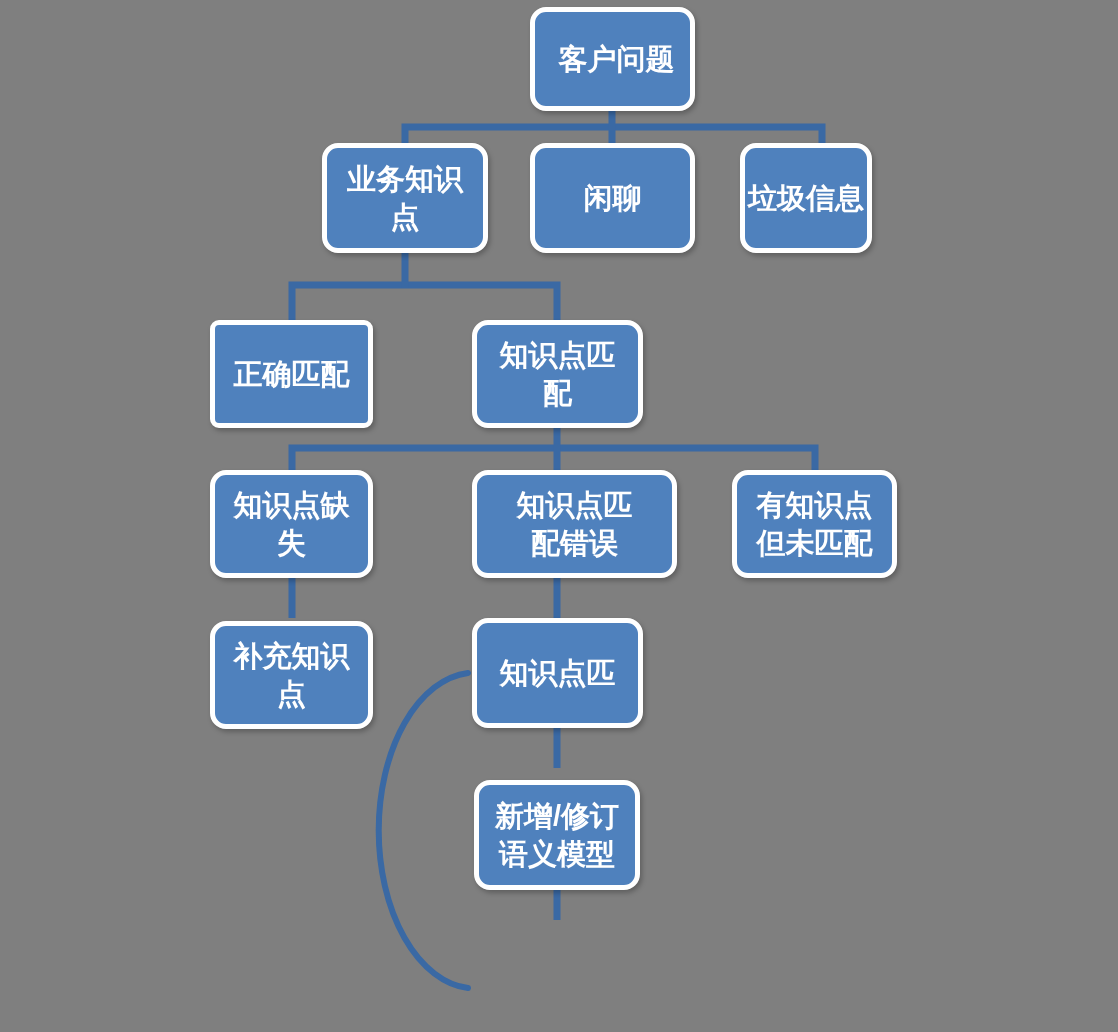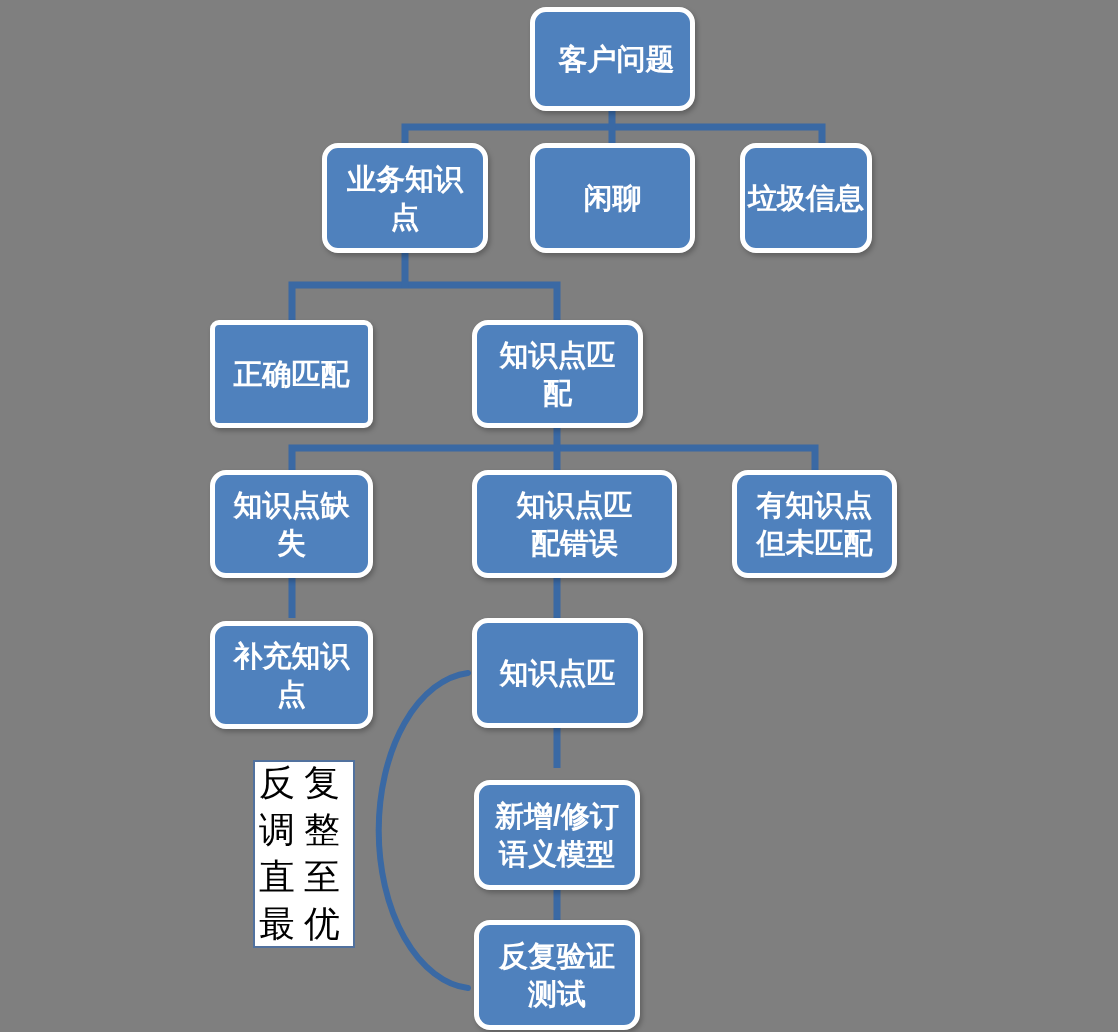--- a/index.html
+++ b/index.html
@@ -83,21 +83,15 @@
 失</div>
   <div class="node" id="n-kp-match-error">知识点匹
 配错误</div>
   <div class="node" id="n-kp-unmatched">有知识点
 但未匹配</div>
   <div class="node" id="n-supplement">补充知识
 点</div>
   <div class="node" id="n-lexical">知识点匹</div>
   <div class="node" id="n-revise">新增/修订
 语义模型</div>
-  <div class="node" id="n-verify">反复验证
-测试</div>
 
-  <div class="note" id="loop-note">反复
-调整
-直至
-最优</div>
 
 </div>
 
 </body></html>

